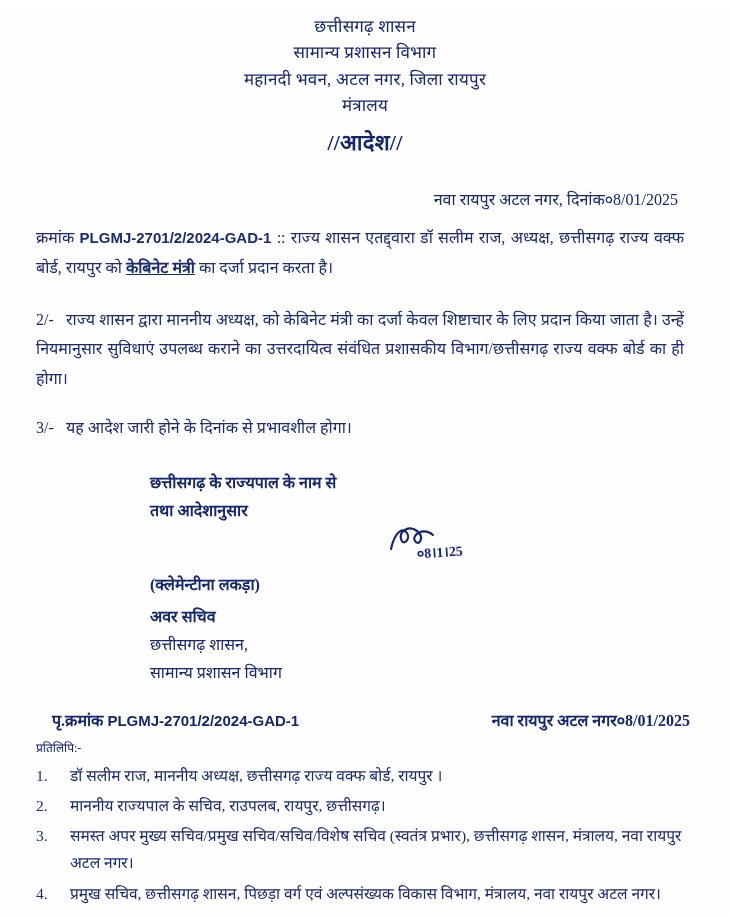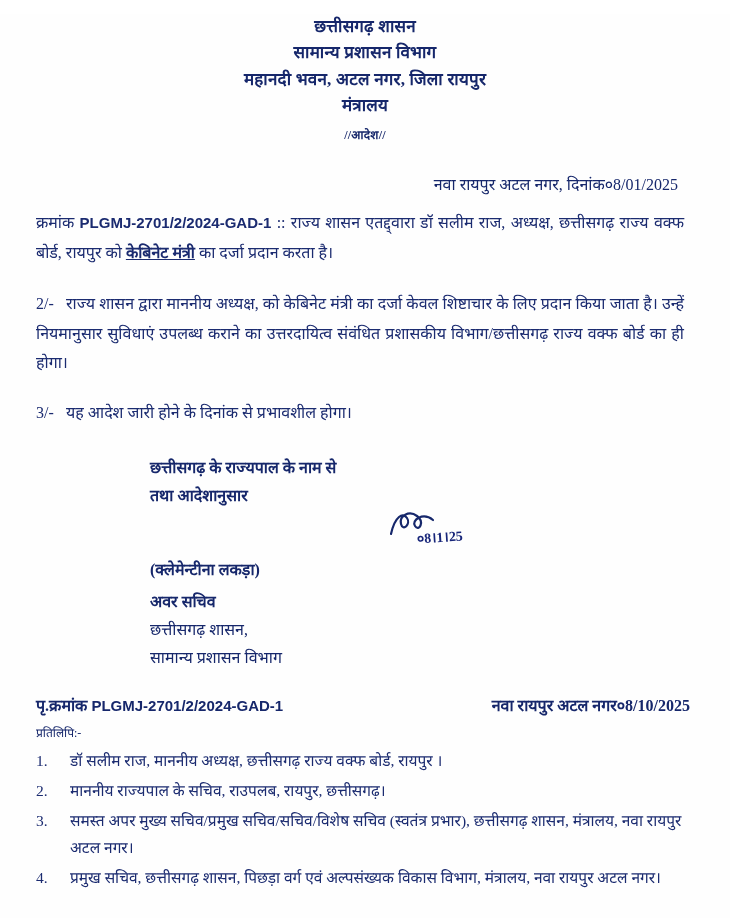--- a/index.html
+++ b/index.html
@@ -24,27 +24,27 @@
     background: #fefefe;
   }
   
   .header {
     text-align: center;
     margin-top: 14px;
     line-height: 1.55;
   }
   .header div {
     font-size: 17px;
-    font-weight: 700;
+    font-weight: 400;
     color: #16276b;
     letter-spacing: 0.2px;
   }
   .header .line-order {
     margin-top: 7px;
-    font-size: 12px;
+    font-size: 22px;
     font-weight: 700;
   }
   
   .placedate {
     text-align: right;
     padding-right: 52px;
     margin-top: 28px;
     font-size: 16px;
     font-weight: 400;
     color: #16276b;
@@ -117,21 +117,21 @@
   }
   .sign-desig {
     font-weight: 700;
     margin-top: 4px;
   }
   .sign-dept1, .sign-dept2 {
     font-weight: 400;
   }
   
   .endorse {
-    margin: 22px 40px 0 36px;
+    margin: 22px 40px 0 52px;
     font-size: 16px;
     font-weight: 700;
     color: #16276b;
     display: flex;
     justify-content: space-between;
     align-items: center;
   }
   .endorse .left span.no {
     font-family: "Liberation Sans", sans-serif;
     font-size: 15px;
@@ -200,21 +200,21 @@
     <div class="sign-name">(क्लेमेन्टीना लकड़ा)</div>
     <div class="sign-desig">अवर सचिव</div>
     <div class="sign-dept1">छत्तीसगढ़ शासन,</div>
     <div class="sign-dept2">सामान्य प्रशासन विभाग</div>
   </div>
 
   <div class="endorse">
     <div class="left">
       <span>पृ.क्रमांक </span><span class="no">PLGMJ-2701/2/2024-GAD-1</span>
     </div>
-    <div class="right">नवा रायपुर अटल नगर०8/10/2025</div>
+    <div class="right">नवा रायपुर अटल नगर०8/01/2025</div>
   </div>
 
   <div class="copy-label">प्रतिलिपि:-</div>
 
   <ol class="copylist">
     <li>
       <span class="num">1.</span>
       <span class="txt">डॉ सलीम राज, माननीय अध्यक्ष, छत्तीसगढ़ राज्य वक्फ बोर्ड, रायपुर ।</span>
     </li>
     <li>

